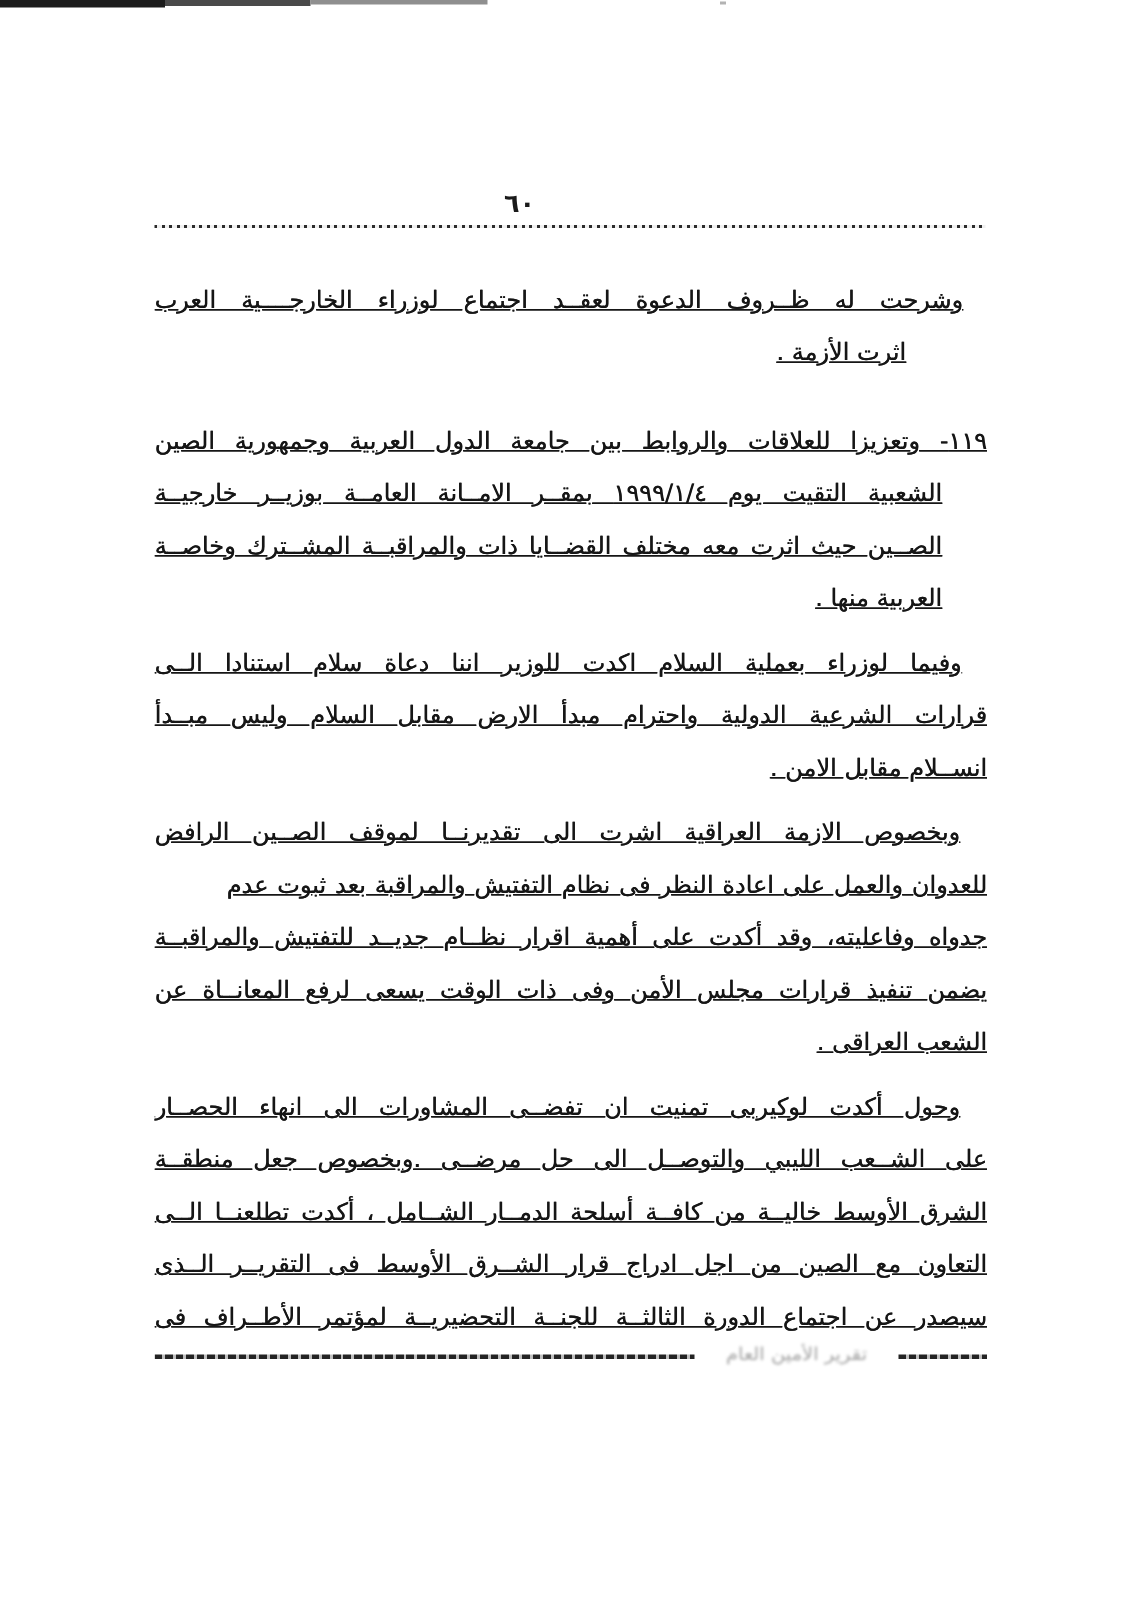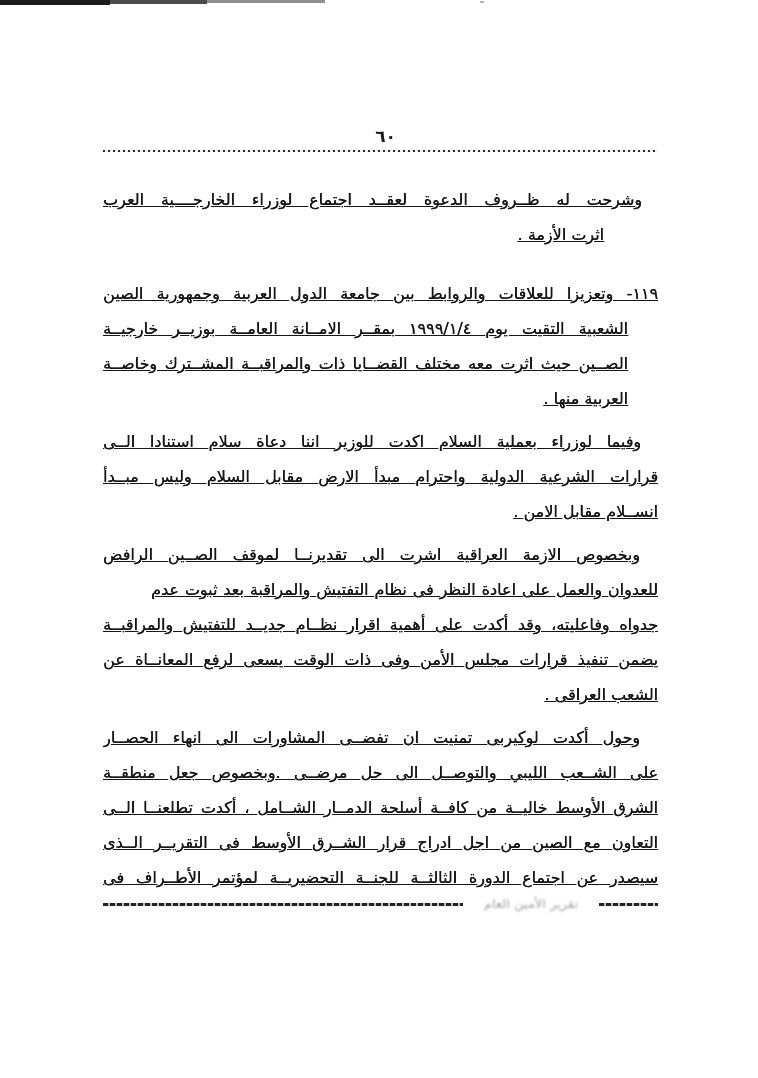--- a/index.html
+++ b/index.html
@@ -3,21 +3,21 @@
 <meta charset="utf-8">
 <style>
   html,body{margin:0;padding:0;}
   body{
     width:758px;height:1078px;position:relative;background:#ffffff;
     font-family:"DejaVu Sans",sans-serif;overflow:hidden;
   }
   .artifact{position:absolute;}
   .page-number{
     position:absolute;top:126px;left:336px;width:60px;height:24px;
-    text-align:right;font-size:17px;font-weight:bold;color:#1a1a1a;
+    text-align:left;font-size:17px;font-weight:bold;color:#1a1a1a;
     letter-spacing:2px;direction:rtl;
   }
   .header-rule{
     position:absolute;top:150px;left:103px;width:554px;height:2px;
     background:repeating-linear-gradient(90deg,#2b2b2b 0 2px,rgba(0,0,0,0.06) 2px 5px);
   }
   .text-block{
     position:absolute;top:182px;left:103px;width:555px;
     direction:rtl;color:#161616;text-decoration:underline;
   }

